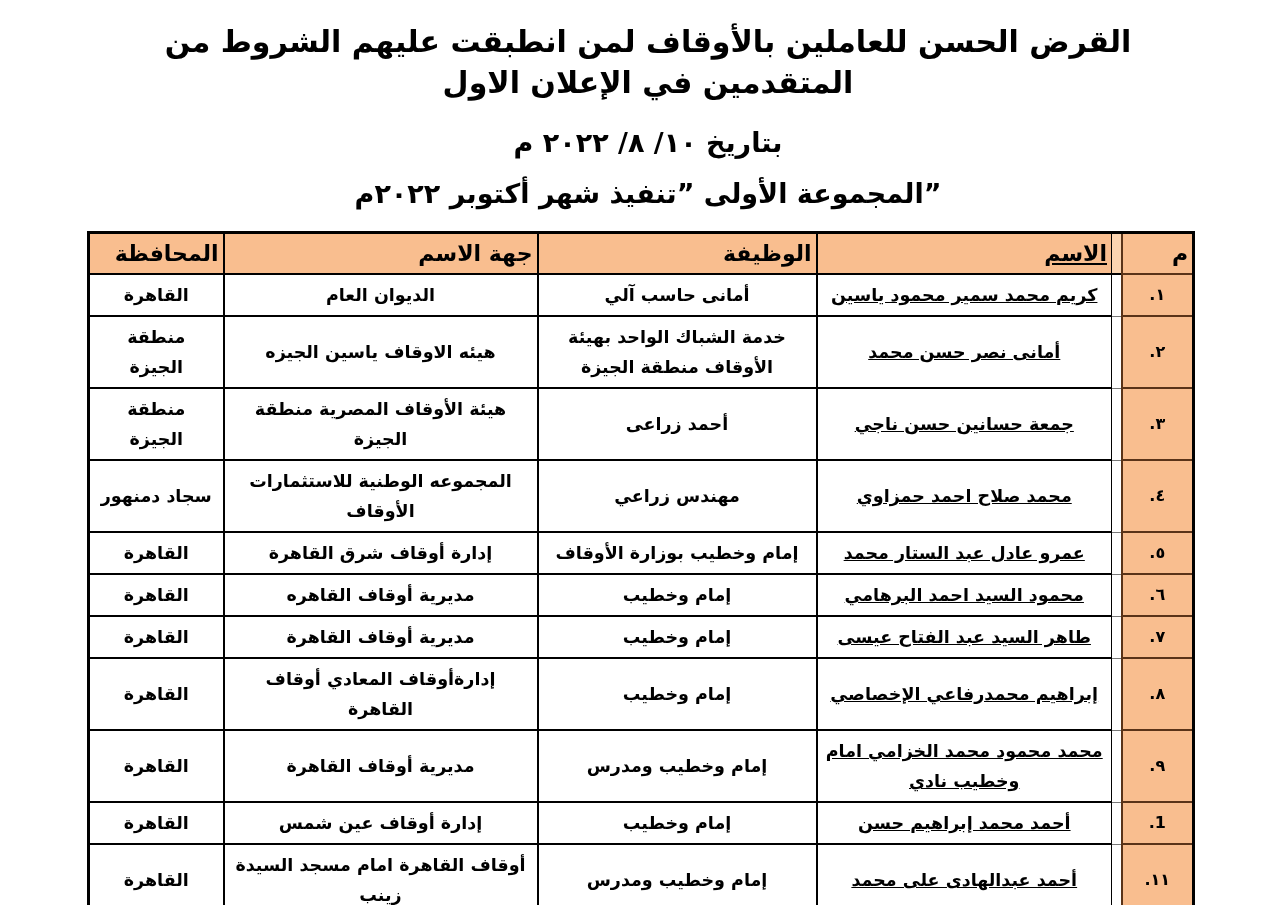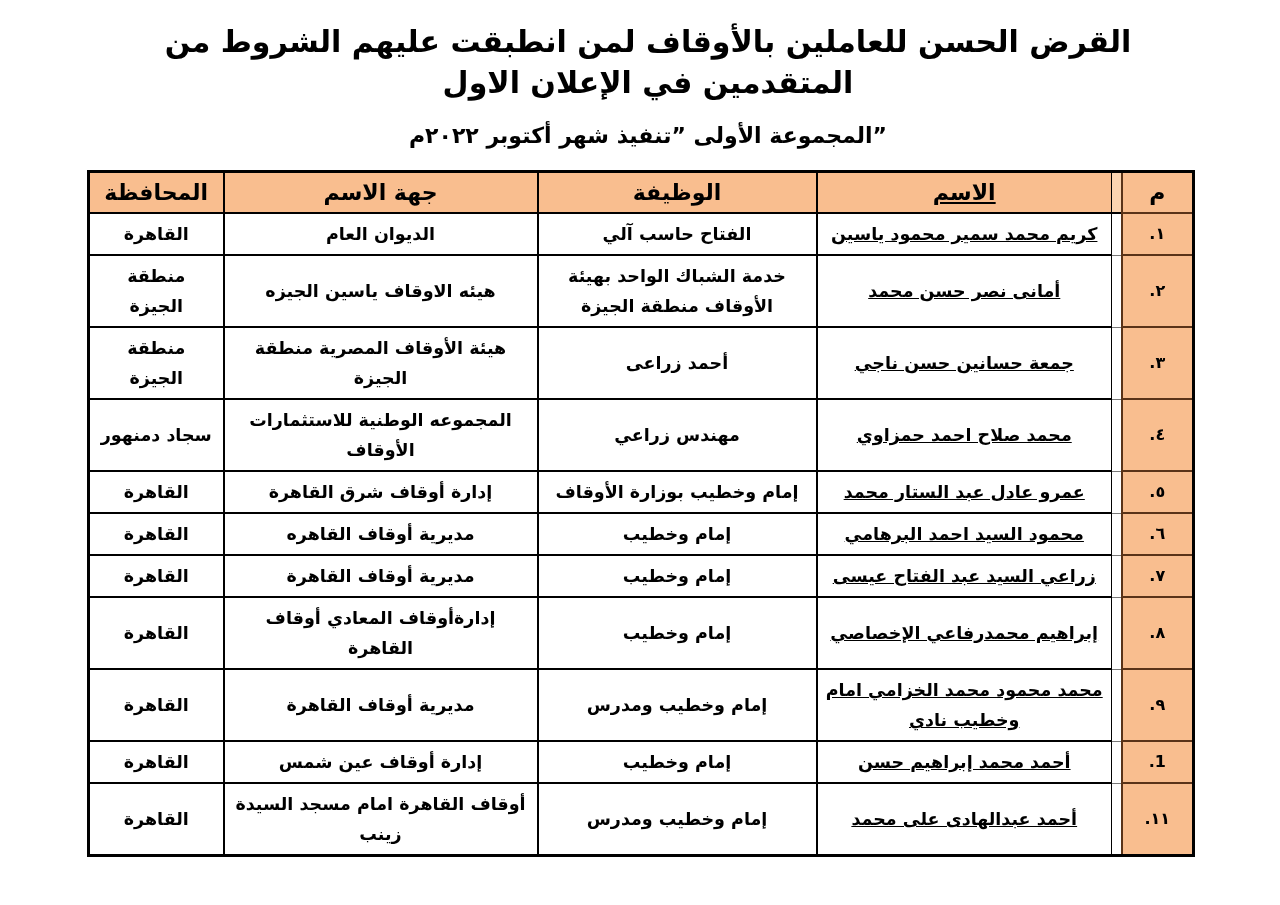--- a/index.html
+++ b/index.html
@@ -16,39 +16,40 @@
   body{
     width:1280px;height:905px;overflow:hidden;
     background:#ffffff;color:var(--text);
     font-family:"DejaVu Sans", sans-serif;
     direction:rtl;
   }
   .page{padding-top:12px;}
   .title-block{text-align:center;font-weight:bold;margin-left:16px;}
   .title-line1{font-size:30px;line-height:1.35;margin:10px 70px 0;}
   .title-line2{font-size:27px;margin-top:24px;}
-  .title-line3{font-size:22px;margin-top:20px;}
+  .title-line3{font-size:27px;margin-top:20px;}
   .table-wrap{margin:22px 85px 0 90px;}
   table.loan-table{
     border-collapse:collapse;
     table-layout:fixed;
     width:1105px;
     border:3px solid var(--border);
   }
   .loan-table th,.loan-table td{
     border:2px solid var(--border);
     text-align:center;
     vertical-align:middle;
     overflow:hidden;
   }
   .loan-table th{
     background:var(--header_fill);
     font-size:22px;
     font-weight:bold;
     padding:7px 4px;
+    text-align:right;
   }
   .loan-table td{
     font-size:17.5px;
     font-weight:bold;
     line-height:30px;
     padding:5px 8px;
     background:#ffffff;
   }
   
   .loan-table td.col-num{
@@ -73,20 +74,21 @@
   }
   .loan-table td.col-name,.loan-table th.col-name{border-right-width:1px;text-decoration:underline;}
 </style>
 </head>
 <body>
 
 <div class="page">
 
   <div class="title-block">
     <div class="title-line1">القرض الحسن للعاملين  بالأوقاف لمن انطبقت عليهم الشروط من المتقدمين في الإعلان الاول</div>
+    <div class="title-line2">بتاريخ ١٠/ ٨/ ٢٠٢٢ م</div>
     <div class="title-line3">”المجموعة الأولى ”تنفيذ شهر أكتوبر ٢٠٢٢م</div>
   </div>
 
   <div class="table-wrap">
     <table class="loan-table">
       <colgroup>
         <col style="width:72px">
         <col style="width:10px">
         <col style="width:295px">
         <col style="width:279px">
@@ -101,21 +103,21 @@
           <th class="col-job">الوظيفة</th>
           <th class="col-work">جهة الاسم</th>
           <th class="col-gov">المحافظة</th>
         </tr>
       </thead>
       <tbody id="rows">
           <tr>
     <td class="col-num">١.</td>
     <td class="col-gap"></td>
     <td class="col-name">كريم محمد سمير محمود ياسين</td>
-    <td class="col-job">الفتاح حاسب آلي</td>
+    <td class="col-job">أمانى حاسب آلي</td>
     <td class="col-work">الديوان العام</td>
     <td class="col-gov">القاهرة</td>
   </tr>
           <tr>
     <td class="col-num">٢.</td>
     <td class="col-gap"></td>
     <td class="col-name">أمانى نصر حسن محمد</td>
     <td class="col-job">خدمة الشباك الواحد بهيئة الأوقاف منطقة الجيزة</td>
     <td class="col-work">هيئه الاوقاف ياسين الجيزه</td>
     <td class="col-gov">منطقة الجيزة</td>
@@ -148,21 +150,21 @@
     <td class="col-num">٦.</td>
     <td class="col-gap"></td>
     <td class="col-name">محمود السيد احمد البرهامي</td>
     <td class="col-job">إمام وخطيب</td>
     <td class="col-work">مديرية أوقاف القاهره</td>
     <td class="col-gov">القاهرة</td>
   </tr>
           <tr>
     <td class="col-num">٧.</td>
     <td class="col-gap"></td>
-    <td class="col-name">زراعي السيد عبد الفتاح عيسى</td>
+    <td class="col-name">طاهر السيد عبد الفتاح عيسى</td>
     <td class="col-job">إمام وخطيب</td>
     <td class="col-work">مديرية أوقاف القاهرة</td>
     <td class="col-gov">القاهرة</td>
   </tr>
           <tr>
     <td class="col-num">٨.</td>
     <td class="col-gap"></td>
     <td class="col-name">إبراهيم محمدرفاعي الإخصاصي</td>
     <td class="col-job">إمام وخطيب</td>
     <td class="col-work">إدارةأوقاف المعادي أوقاف القاهرة</td>

